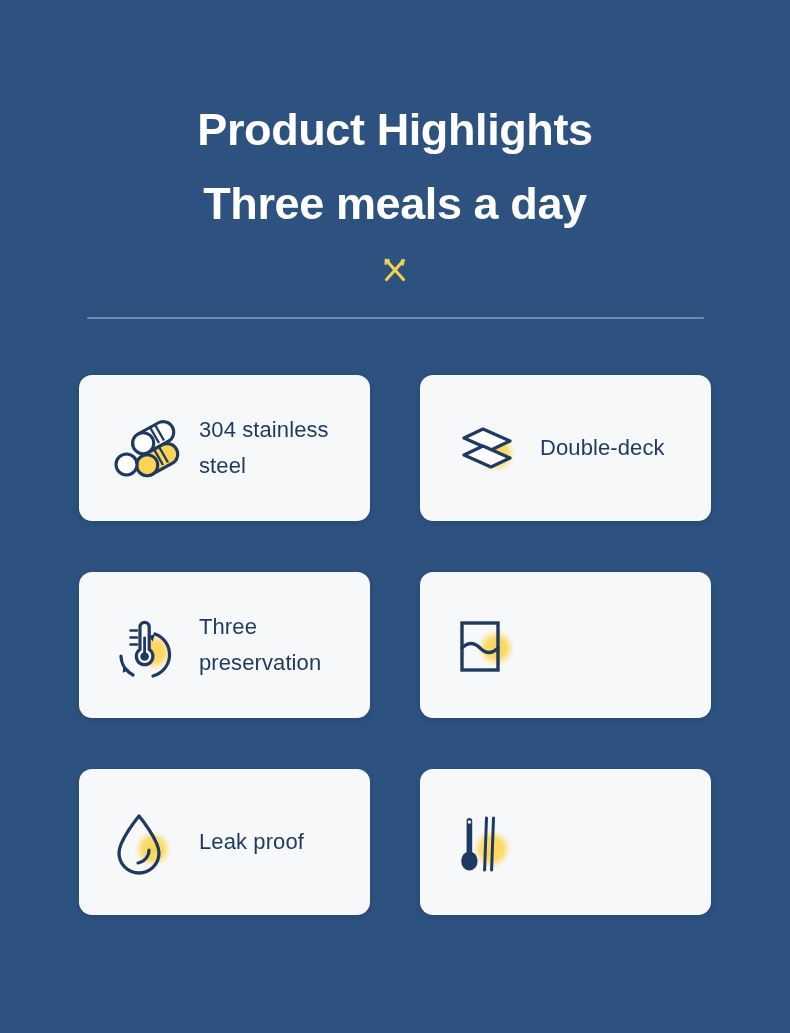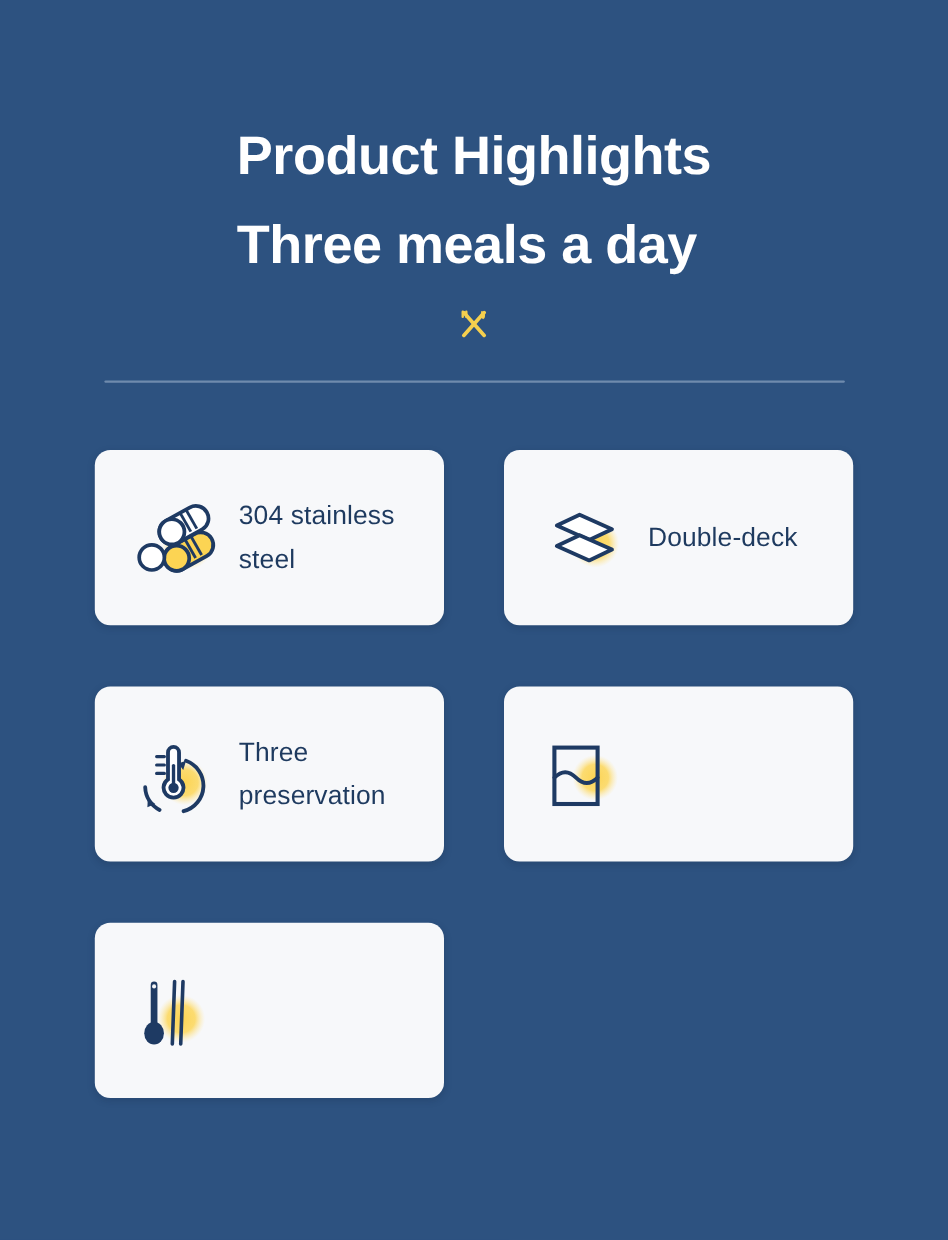--- a/index.html
+++ b/index.html
@@ -21,21 +21,21 @@
     height: 1033px;
     position: relative;
     display: flex;
     flex-direction: column;
     align-items: center;
   }
 
   
   .heading {
     margin-top: 93px;
-    text-align: left;
+    text-align: center;
     color: #ffffff;
     font-size: 45px;
     font-weight: bold;
     line-height: 1.64;
     letter-spacing: -0.4px;
   }
   .heading .line { display: block; }
 
   
   .utensil-icon {
@@ -239,20 +239,40 @@
 
           <circle cx="46" cy="40" r="19" fill="url(#gYellow4)"></circle>
 
           <rect x="12" y="15" width="36" height="47" fill="none" stroke="#1e3a63" stroke-width="3.4"></rect>
 
           <path d="M12 40 q9 -9 18 0 q9 9 18 0" fill="none" stroke="#1e3a63" stroke-width="3.2" stroke-linecap="round"></path>
         </svg>
       </div>
     </div>
 
+    <div class="card">
+      <div class="card-icon">
+        <svg width="74" height="74" viewBox="0 0 74 74">
+          <defs>
+            <radialGradient id="gYellow5" cx="50%" cy="50%" r="50%">
+              <stop offset="0%" stop-color="#fcd453" stop-opacity="1"></stop>
+              <stop offset="58%" stop-color="#fcd965" stop-opacity="0.92"></stop>
+              <stop offset="100%" stop-color="#fde9a8" stop-opacity="0"></stop>
+            </radialGradient>
+          </defs>
+
+          <circle cx="44" cy="44" r="19" fill="url(#gYellow5)"></circle>
+
+          <path d="M30 11 C30 11 10 35 10 48 a20 20 0 0 0 40 0 C50 35 30 11 30 11 Z" fill="none" stroke="#1e3a63" stroke-width="3.3" stroke-linejoin="round"></path>
+
+          <path d="M40 45 a13 13 0 0 1 -11 13" fill="none" stroke="#1e3a63" stroke-width="3.1" stroke-linecap="round"></path>
+        </svg>
+      </div>
+      <div class="card-label">Leak proof</div>
+    </div>
 
     <div class="card">
       <div class="card-icon">
         <svg width="74" height="74" viewBox="0 0 74 74">
           <defs>
             <radialGradient id="gYellow6" cx="50%" cy="50%" r="50%">
               <stop offset="0%" stop-color="#fcd453" stop-opacity="1"></stop>
               <stop offset="58%" stop-color="#fcd965" stop-opacity="0.92"></stop>
               <stop offset="100%" stop-color="#fde9a8" stop-opacity="0"></stop>
             </radialGradient>

